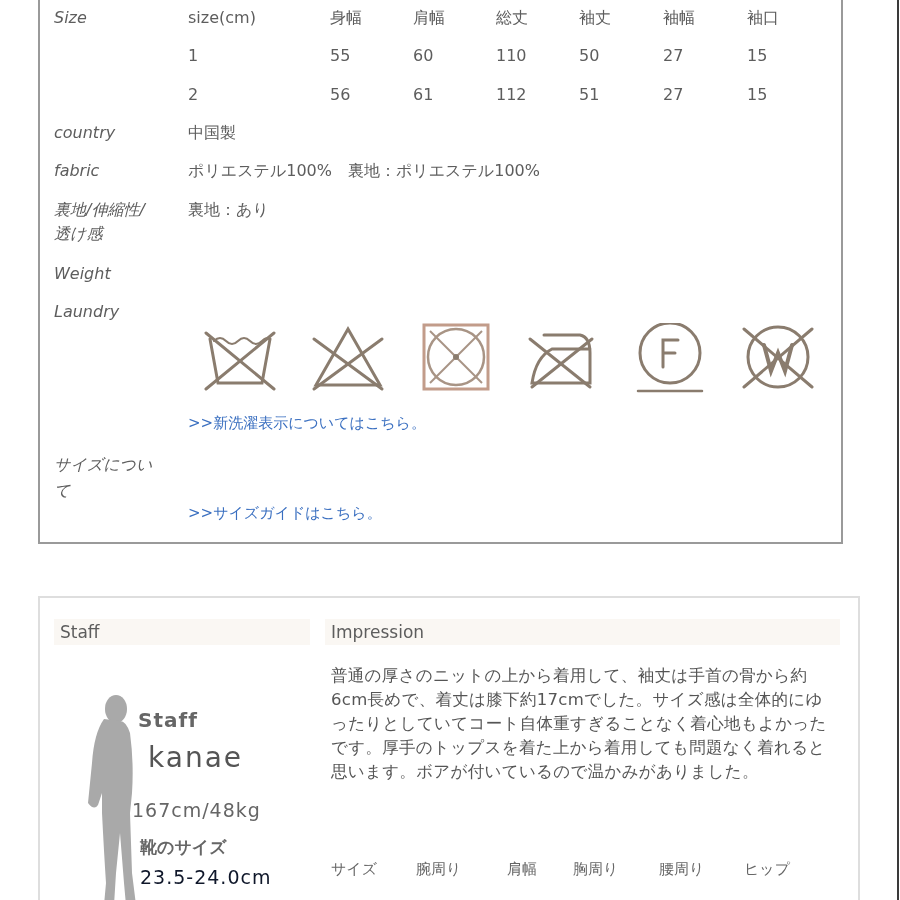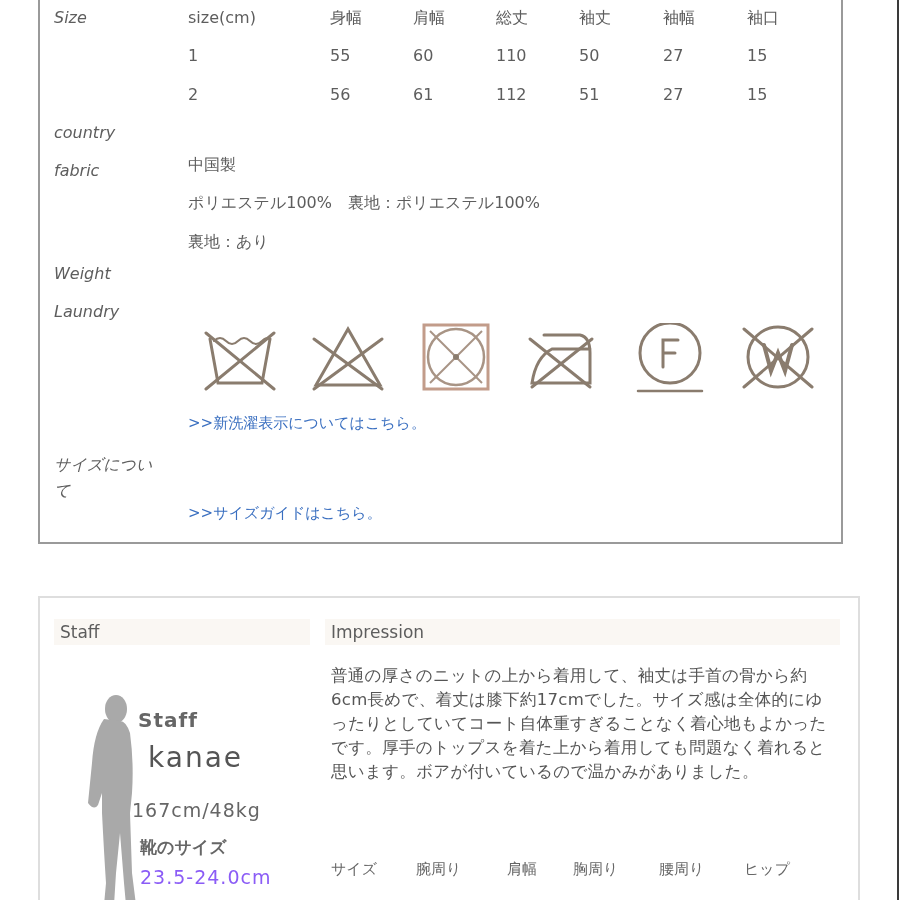--- a/index.html
+++ b/index.html
@@ -11,21 +11,21 @@
   }
   .edge-line { position:absolute; left:897px; top:0; width:2px; height:900px; background:#3a3a3a; }
 
   
   .spec-box {
     position:absolute; left:38px; top:-4px; width:805px; height:548px;
     border:2px solid #9a9a9a; border-top:none; box-sizing:border-box;
     background:#fff;
   }
   .lbl { position:absolute; left:14px; font-size:16px; color:#5d5d5d; line-height:24px;font-style:italic; }
-  .val { position:absolute; left:148px; font-size:16px; color:#5d5d5d; line-height:24px; white-space:nowrap;margin-top:32px; }
+  .val { position:absolute; left:148px; font-size:16px; color:#5d5d5d; line-height:24px; white-space:nowrap; }
   .cell { position:absolute; font-size:16px; color:#5d5d5d; line-height:24px; }
 
   .laundry-icons { position:absolute; left:160px; top:327px; height:70px; width:650px; }
   .ico { position:absolute; top:0; width:80px; height:70px; }
   .link { color:#3a6fc0; font-size:15px; position:absolute; left:148px; line-height:22px; white-space:nowrap; cursor:pointer;text-align:right; }
 
   .note { position:absolute; left:148px; top:456px; width:660px; font-size:16px; line-height:26px; color:#5d5d5d; }
 
   
   .staff-box {
@@ -77,20 +77,24 @@
     <div class="cell" style="left:623px;top:87px">27</div>
     <div class="cell" style="left:707px;top:87px">15</div>
   </div>
 
   <div class="lbl" style="top:125px">country</div>
   <div class="val" style="top:125px">中国製</div>
 
   <div class="lbl" style="top:163px">fabric</div>
   <div class="val" style="top:163px">ポリエステル100%　裏地：ポリエステル100%</div>
 
+  <div class="lbl" style="top:202px">
+    <div>裏地/伸縮性/</div>
+    <div>透け感</div>
+  </div>
   <div class="val" style="top:202px">裏地：あり</div>
 
   <div class="lbl" style="top:266px">Weight</div>
 
   <div class="lbl" style="top:304px">Laundry</div>
 
   <div class="laundry-icons">
 
     <svg class="ico" style="left:0" viewBox="0 0 80 70">
       <g fill="none" stroke="#8a7c6e" stroke-width="3" stroke-linecap="round">
@@ -162,21 +166,21 @@
     <g fill="#a9a9a9">
       <ellipse cx="36" cy="16" rx="11" ry="14"></ellipse>
       <path d="M24 26 Q14 40 12 70 L8 110 Q14 118 18 112 L22 100 L22 120 Q24 160 26 190 L24 212 L34 212 L36 180 L40 140 L44 190 L46 212 L56 212 L52 180 L50 120 L52 100 Q54 70 50 40 Q46 28 40 28 Z"></path>
     </g>
   </svg>
 
   <div class="staff-info" style="top:110px;font-size:20px;font-weight:bold;color:#666;letter-spacing:1px">Staff</div>
   <div class="staff-info" style="left:108px;top:143px;font-size:28px;font-weight:normal;color:#555;letter-spacing:2px">kanae</div>
   <div class="staff-info" style="left:92px;top:201px;font-size:19px;color:#666;letter-spacing:1px">167cm/48kg</div>
   <div class="staff-info" style="left:100px;top:238px;font-size:17px;font-weight:bold;color:#666">靴のサイズ</div>
-  <div class="staff-info" style="left:100px;top:268px;font-size:19px;color:#8b5cf6;letter-spacing:1px">23.5-24.0cm</div>
+  <div class="staff-info" style="left:100px;top:268px;font-size:19px;color:#0f172a;letter-spacing:1px">23.5-24.0cm</div>
 
   <div class="impression-text">普通の厚さのニットの上から着用して、袖丈は手首の骨から約6cm長めで、着丈は膝下約17cmでした。サイズ感は全体的にゆったりとしていてコート自体重すぎることなく着心地もよかったです。厚手のトップスを着た上から着用しても問題なく着れると思います。ボアが付いているので温かみがありました。</div>
 
   <div class="size-cols">
     <div class="size-col" style="left:0">サイズ</div>
     <div class="size-col" style="left:85px">腕周り</div>
     <div class="size-col" style="left:176px">肩幅</div>
     <div class="size-col" style="left:242px">胸周り</div>
     <div class="size-col" style="left:328px">腰周り</div>
     <div class="size-col" style="left:413px">ヒップ</div>

